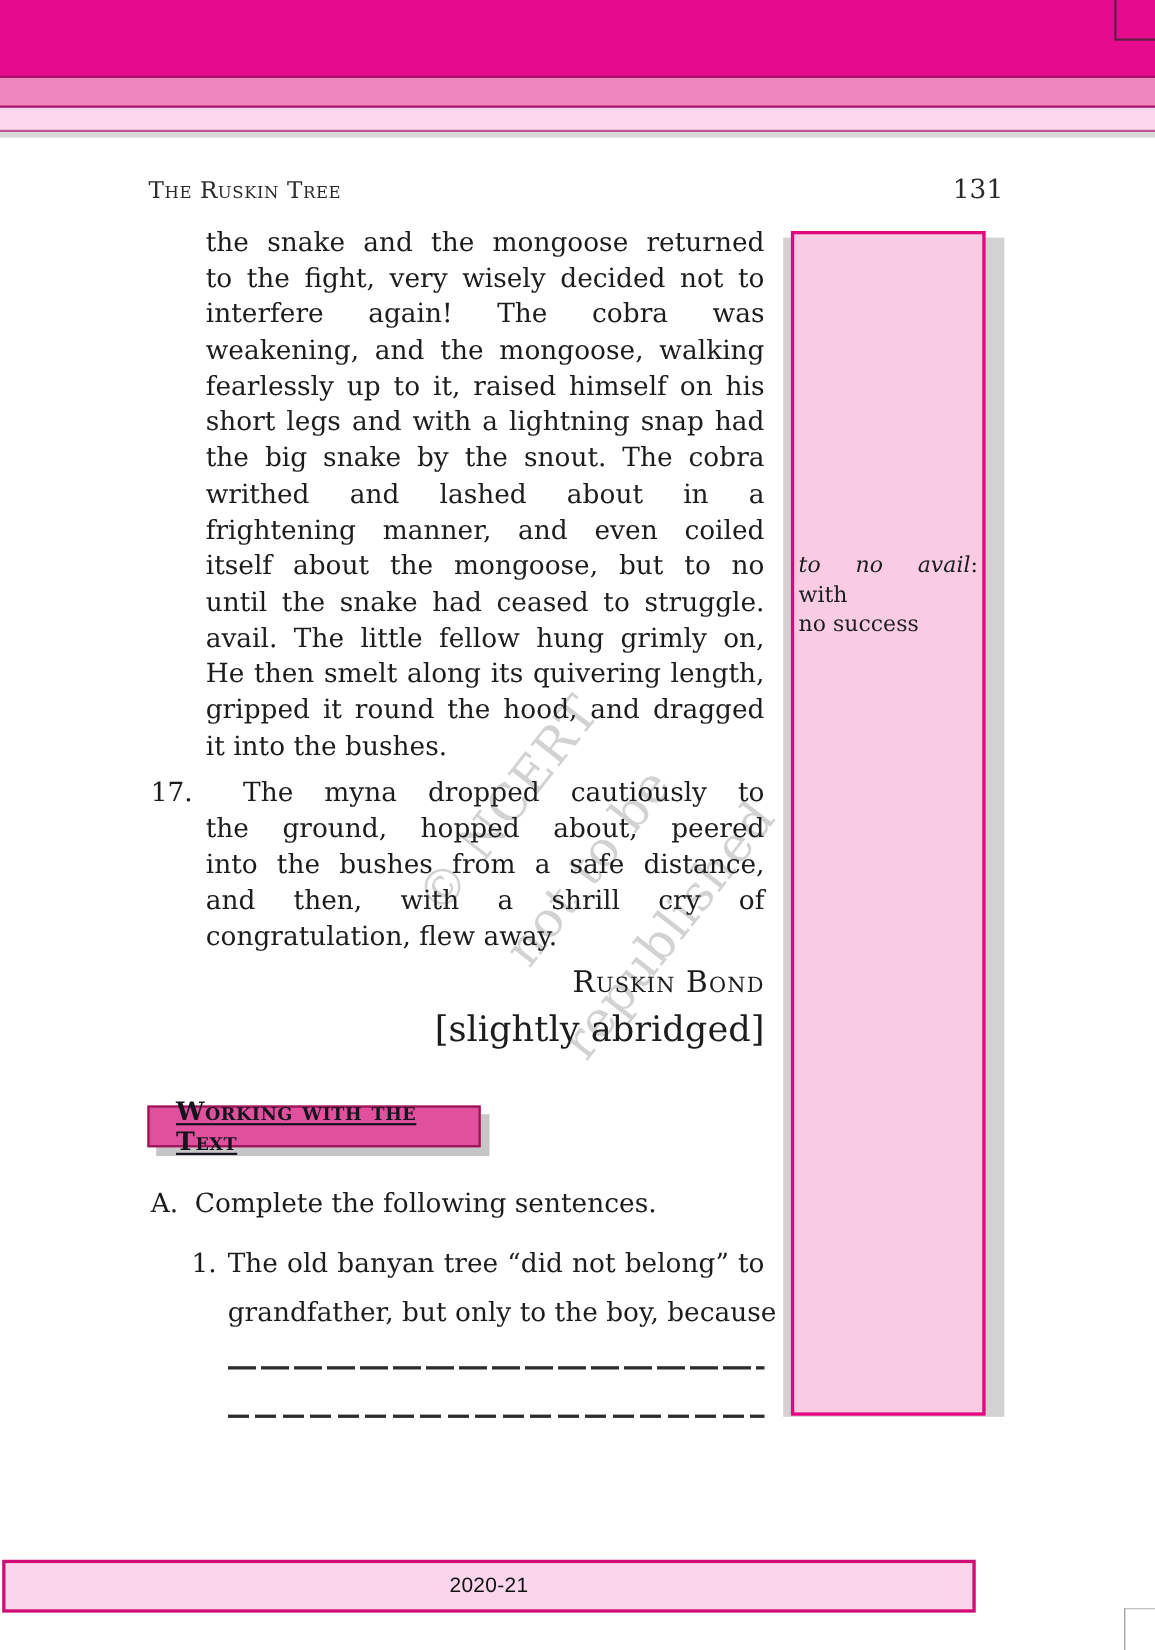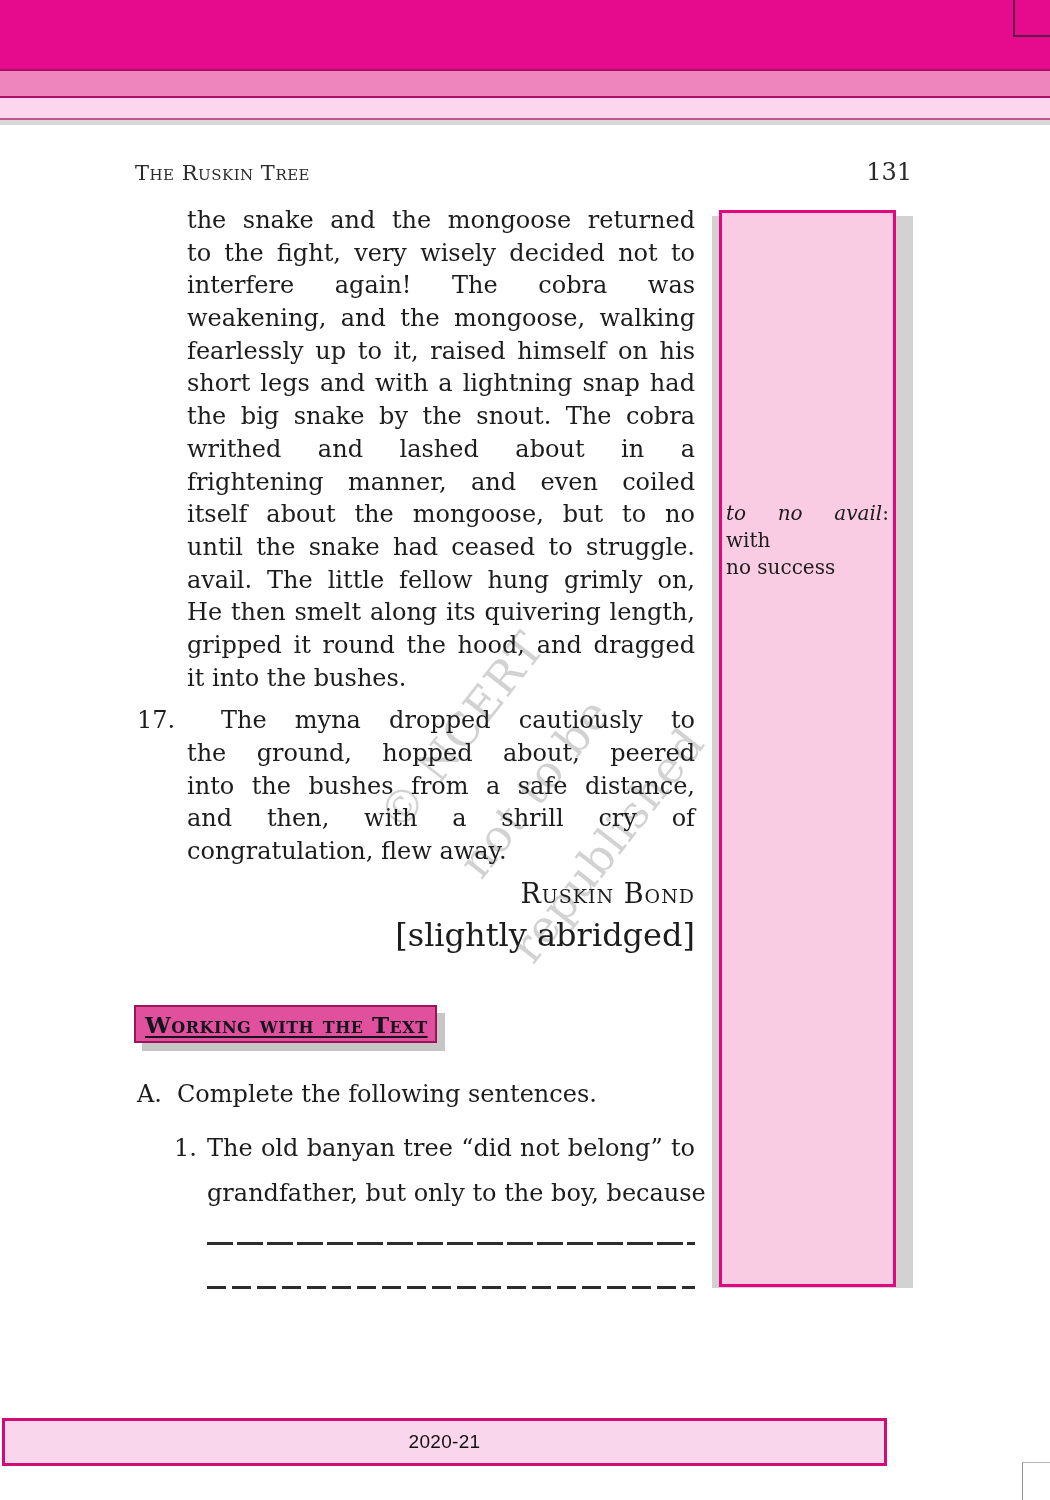--- a/index.html
+++ b/index.html
@@ -52,21 +52,21 @@
   .gloss-box{left:719px;top:210px;width:177px;height:1077px;background:#f9cce4;border:3px solid #e2077f;box-sizing:border-box;}
   .gloss-text{left:726px;top:500px;width:163px;font-size:20px;line-height:27px;text-align:justify;text-align-last:justify;z-index:2;}
   .gloss-text .line2{text-align-last:left;}
   .gloss-term{font-style:italic;}
 
   
   .wwt{
     left:134px;top:1005px;width:303px;height:38px;
     background:#e0509c;border:2px solid #9c1458;box-sizing:border-box;
     box-shadow:8px 8px 0 #c6c6c6;
-    display:flex;align-items:center;padding-left:9px;z-index:2;
+    display:flex;align-items:center;padding-left:24px;z-index:2;
   }
   .wwt-label{
     font-variant:small-caps;font-weight:bold;font-size:23px;
     color:#14141e;text-decoration:underline;text-underline-offset:3px;letter-spacing:0.5px;
   }
   .instr{left:137px;top:1080px;width:560px;font-size:24px;z-index:2;}
   .instr-label{display:inline-block;width:40px;}
   .item1{left:207px;top:1126px;width:488px;z-index:2;position:absolute;}
   .item1 .il{height:45px;line-height:45px;font-size:24px;text-align:justify;text-align-last:justify;white-space:nowrap;}
   .item1-num{position:absolute;left:-33px;top:0;height:45px;line-height:45px;font-size:24px;}

